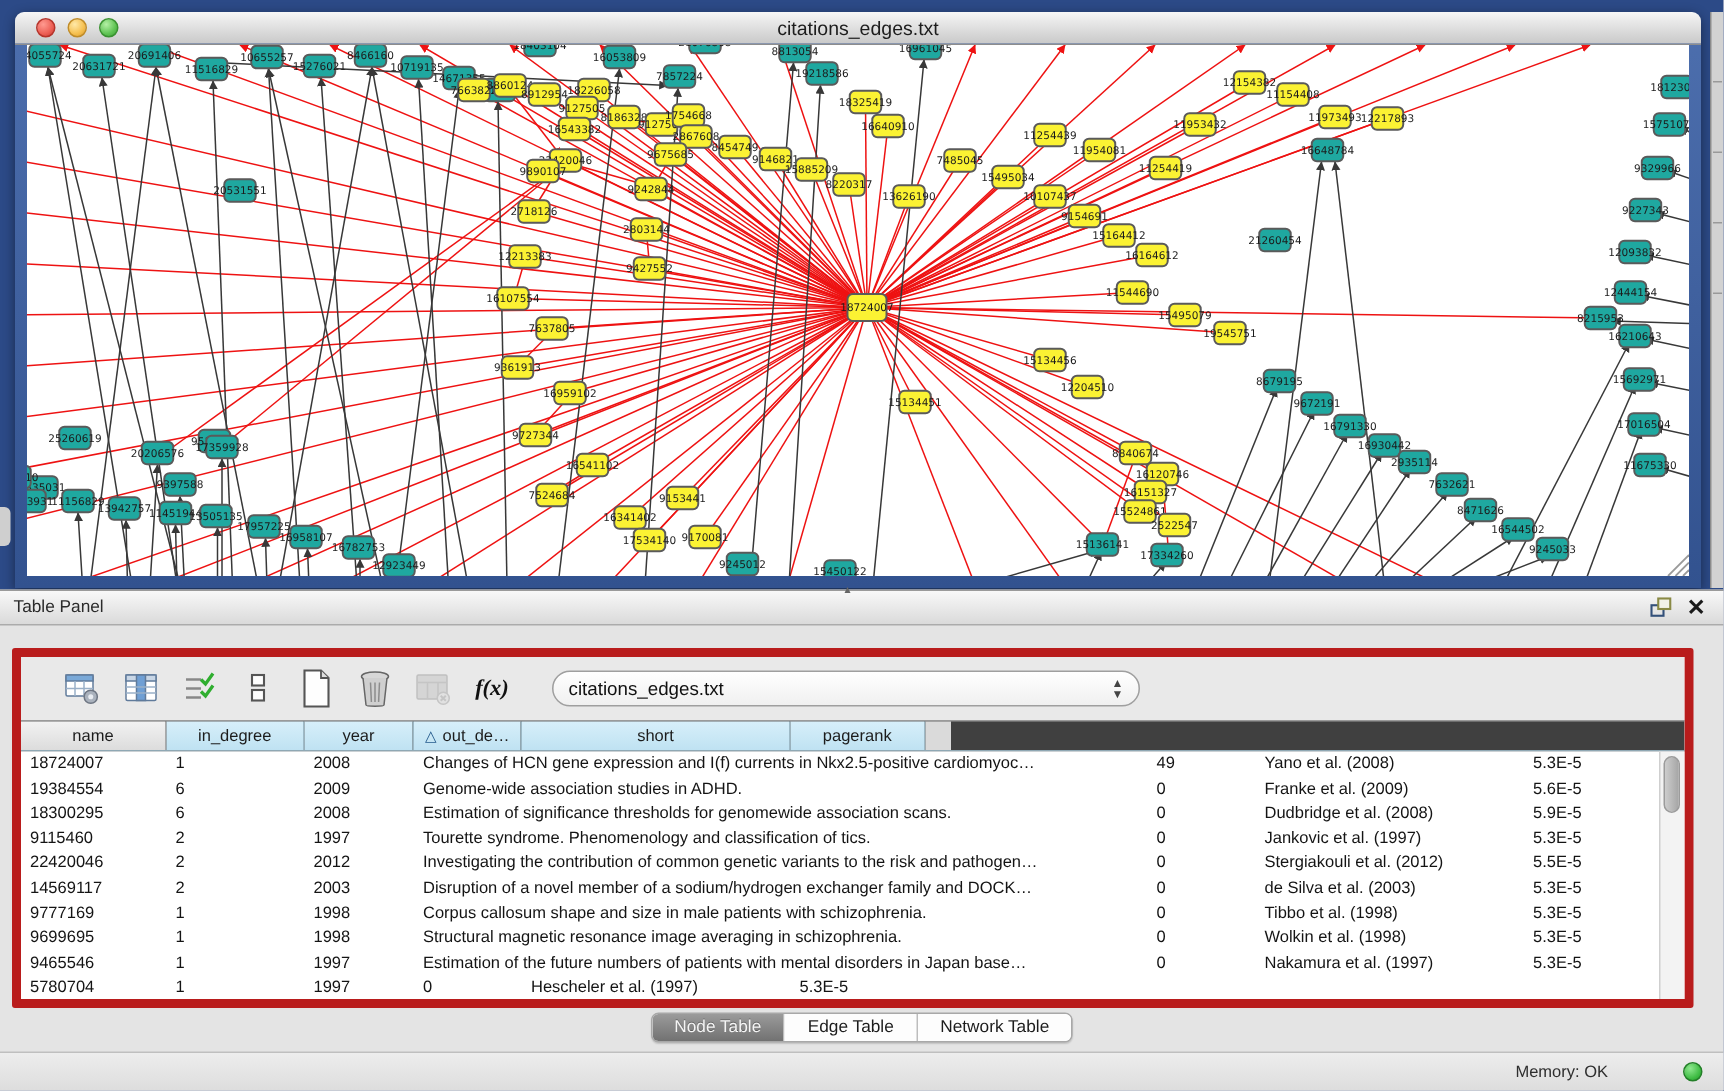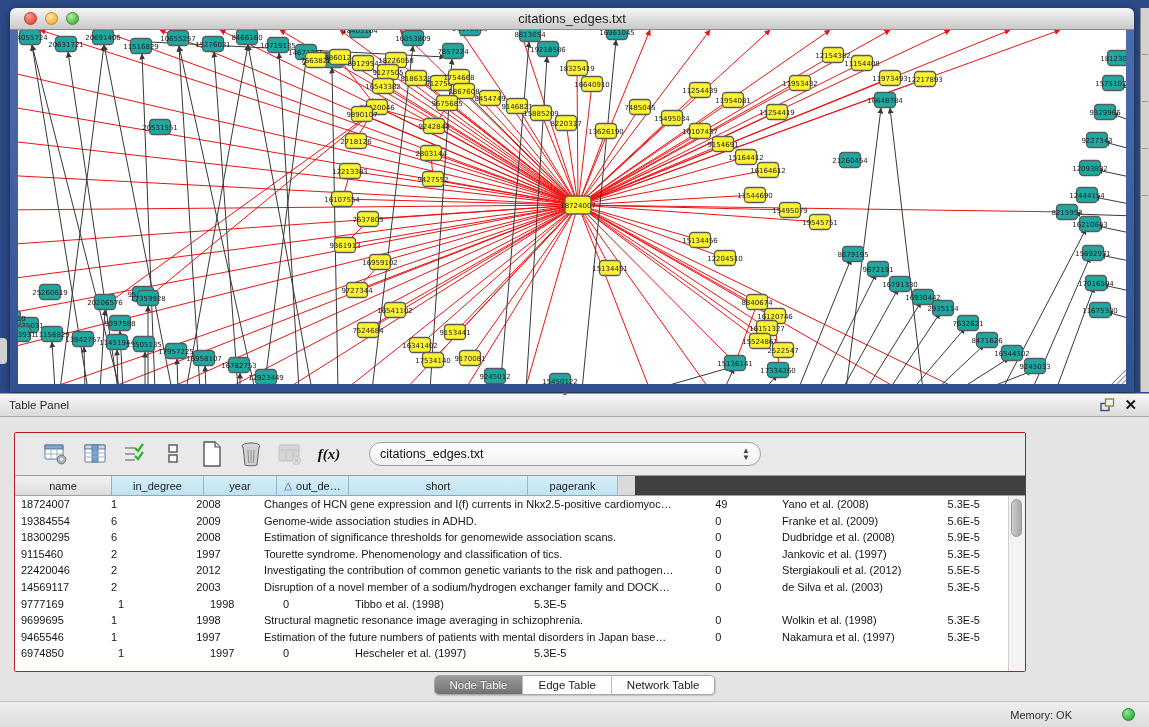--- a/index.html
+++ b/index.html
@@ -33,22 +33,22 @@
   
   .table-panel { position:absolute; left:0; top:393px; width:1149px; height:334px; background:#e4e4e4; }
   .panel-header { position:relative; height:24px; background:linear-gradient(#f8f8f8,#dadada);
                   border-top:1px solid #9a9a9a; border-bottom:1px solid #ababab;
                   display:flex; align-items:center; font-size:11.5px; color:#2b2b2b; padding-left:9px; }
   .splitter-nub { position:absolute; left:563px; top:-6px; font-size:8px; color:#666; }
   .panel-header .spacer { flex:1; }
   .hdr-icon { width:22px; height:18px; display:flex; align-items:center; justify-content:center; margin-right:6px; cursor:default; }
   .close-x { font-size:15px; font-weight:bold; color:#1a1a1a; margin-right:12px; }
 
-  .table-container { position:absolute; left:14px; top:39px; width:1012px; height:240px;
-                     background:#ffffff; border:1px solid #b91c1c; border-radius:2px; overflow:hidden; }
+  .table-container { position:absolute; left:8px; top:39px; width:1121px; height:240px;
+                     background:#ffffff; border:6px solid #b91c1c; border-radius:2px; overflow:hidden; }
   .toolbar { height:42px; background:#e9e9e9; display:flex; align-items:center; padding-left:28px; }
   .tb-icon { width:26px; height:26px; margin-right:13px; display:flex; align-items:center; justify-content:center; }
   .fx { font-family:"Liberation Serif",serif; font-style:italic; font-weight:bold; font-size:15px; color:#111; }
   .combo { width:392px; height:24px; margin-left:14px; background:linear-gradient(#ffffff,#f0f0f0);
            border:1px solid #9f9f9f; border-radius:12px; display:flex; align-items:center;
            font-size:12.5px; color:#111; padding:0 10px; }
   .combo .cv { flex:1; }
   .combo .arrows { font-size:8px; color:#444; line-height:7px; text-align:center; }
 
   .thead { display:flex; height:21px; background:#404040; border-top:1px solid #9a9a9a; border-bottom:1px solid #8fa8b4; }
@@ -941,20 +941,21 @@
               <div class="tc c2">2003</div>
               <div class="tc c3">Disruption of a novel member of a sodium/hydrogen exchanger family and DOCK…</div>
               <div class="tc c4">0</div>
               <div class="tc c5">de Silva et al. (2003)</div>
               <div class="tc c6">5.3E-5</div>
             </div>
             <div class="trow">
               <div class="tc c0">9777169</div>
               <div class="tc c1">1</div>
               <div class="tc c2">1998</div>
+              <div class="tc c3">Corpus callosum shape and size in male patients with schizophrenia.</div>
               <div class="tc c4">0</div>
               <div class="tc c5">Tibbo et al. (1998)</div>
               <div class="tc c6">5.3E-5</div>
             </div>
             <div class="trow">
               <div class="tc c0">9699695</div>
               <div class="tc c1">1</div>
               <div class="tc c2">1998</div>
               <div class="tc c3">Structural magnetic resonance image averaging in schizophrenia.</div>
               <div class="tc c4">0</div>
@@ -964,21 +965,21 @@
             <div class="trow">
               <div class="tc c0">9465546</div>
               <div class="tc c1">1</div>
               <div class="tc c2">1997</div>
               <div class="tc c3">Estimation of the future numbers of patients with mental disorders in Japan base…</div>
               <div class="tc c4">0</div>
               <div class="tc c5">Nakamura et al. (1997)</div>
               <div class="tc c6">5.3E-5</div>
             </div>
             <div class="trow">
-              <div class="tc c0">6974850</div>
+              <div class="tc c0">5780704</div>
               <div class="tc c1">1</div>
               <div class="tc c2">1997</div>
               <div class="tc c4">0</div>
               <div class="tc c5">Hescheler et al. (1997)</div>
               <div class="tc c6">5.3E-5</div>
             </div>
           </div>
         <div class="vscroll">
           <div class="vthumb"></div>
         </div>

